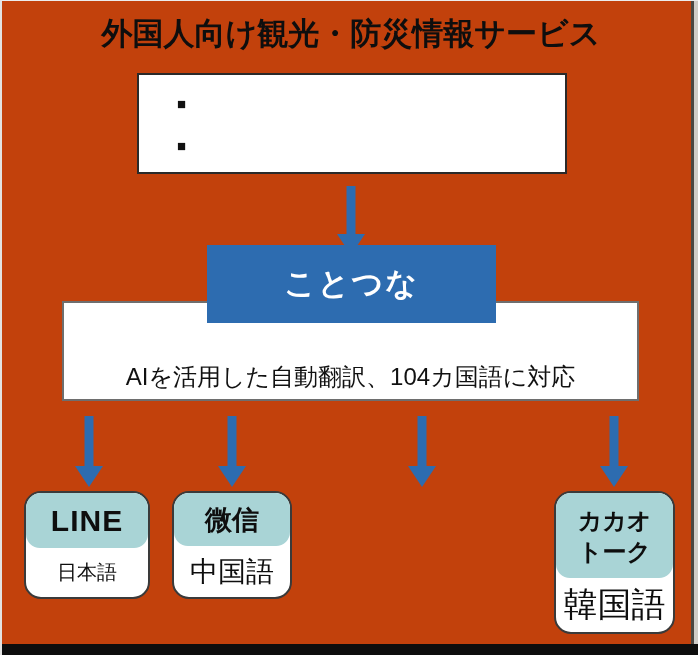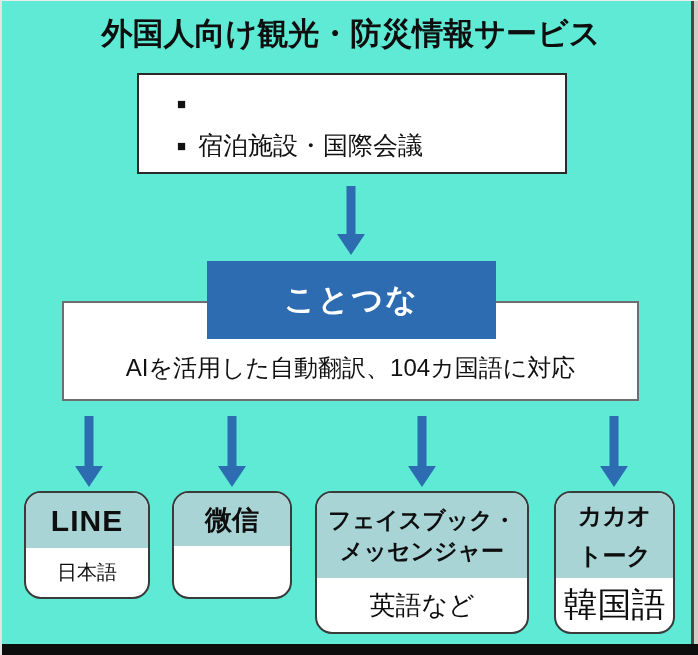--- a/index.html
+++ b/index.html
@@ -1,21 +1,21 @@
 <!DOCTYPE html>
 <html><head>
 <meta charset="utf-8">
 <style>
   * { margin:0; padding:0; box-sizing:border-box; }
   html,body { background:#ffffff; }
   body { font-family:"Liberation Sans","DejaVu Sans",sans-serif; color:#111; }
 
   #canvas {
     position:relative; width:698px; height:655px;
-    background:#5eead4; overflow:hidden;
+    background:#c2410c; overflow:hidden;
     border-top:1px solid #ececec; border-left:2px solid #e3e3e3;
   }
 
   .title {
     position:absolute; top:12px; left:0; width:698px;
     text-align:center; font-size:31px; font-weight:bold;
     letter-spacing:0px; color:#0e0e0e; line-height:42px;
   }
 
   
@@ -43,82 +43,81 @@
   .arrow-top .shaft { height:49px; }
   .arrow-b { top:415px; height:71px; }
   .arrow-b .shaft { height:51px; }
   .arrow-b1 { left:73px; }
   .arrow-b2 { left:216px; }
   .arrow-b3 { left:406px; }
   .arrow-b4 { left:598px; }
 
   
   .service-box {
-    position:absolute; left:205px; top:260px; width:289px; height:78px;
+    position:absolute; left:205px; top:244px; width:289px; height:78px;
     background:#2d6cb0; z-index:2;
     display:flex; align-items:center; justify-content:center;
     color:#ffffff; font-size:31px; font-weight:bold; letter-spacing:2px;
   }
 
   
   .desc-box {
     position:absolute; left:60px; top:300px; width:577px; height:100px;
     border:2px solid #6e6e6e; background:#fff; z-index:1;
   }
   .desc-text {
-    position:absolute; left:0; top:35px; width:100%; height:60px;
+    position:absolute; left:0; top:44px; width:100%; height:60px;
     display:flex; align-items:center; justify-content:center;
     font-size:24px; color:#111;
   }
 
   
   .card {
     position:absolute; top:490px; background:#ffffff;
     border:2px solid #3a3a3a; border-radius:17px; overflow:hidden;
     display:flex; flex-direction:column;
   }
   .card-header {
     background:#a9d4d6; display:flex; align-items:center; justify-content:center;
-    font-weight:bold; text-align:center; white-space:pre-line; color:#0e0e0e;
+    font-weight:bold; text-align:center; white-space:pre-line; color:#0e0e0e;border-radius:14px;
   }
   .card-body {
     flex:1; display:flex; align-items:center; justify-content:center; color:#0e0e0e;
   }
   .card1 { left:22px;  width:126px; height:108px; }
   .card1 .card-header { height:55px; font-size:30px; letter-spacing:1px; }
   .card1 .card-body { font-size:20px; }
   .card2 { left:170px; width:120px; height:108px; }
   .card2 .card-header { height:53px; font-size:27px; }
   .card2 .card-body { font-size:28px; }
   .card3 { left:313px; width:214px; height:143px; }
   .card3 .card-header { height:85px; font-size:23px; line-height:31px; }
   .card3 .card-body { font-size:26px; }
   .card4 { left:552px; width:121px; height:143px; }
-  .card4 .card-header { height:85px; font-size:24px; line-height:40px; }
+  .card4 .card-header { height:85px; font-size:24px; line-height:31px; }
   .card4 .card-body { font-size:34px; }
 
   
   .right-edge { position:absolute; top:0; left:689px; width:3px; height:643px; background:#4c4741; }
   .right-edge-light { position:absolute; top:0; left:692px; width:6px; height:643px; background:#cfccc7; }
   .bottom-bar { position:absolute; left:0; top:643px; width:698px; height:12px; background:#0d0d0d; }
 </style>
 </head>
 <body>
 
 <div id="canvas">
 
   <div class="title">外国人向け観光・防災情報サービス</div>
 
   <div class="source-box">
     <div class="source-row">
       <span class="bullet">■</span>
     </div>
     <div class="source-row">
       <span class="bullet">■</span>
-      <span>宿泊施設・国際会議</span>
     </div>
   </div>
 
   <div class="arrow arrow-top">
     <div class="shaft"></div>
     <div class="head"></div>
   </div>
 
   <div class="service-box">ことつな</div>
 
@@ -143,27 +142,23 @@
     <div class="head"></div>
   </div>
 
   <div class="card card1">
     <div class="card-header">LINE</div>
     <div class="card-body">日本語</div>
   </div>
 
   <div class="card card2">
     <div class="card-header">微信</div>
+    <div class="card-body">中国語</div>
   </div>
 
-  <div class="card card3">
-    <div class="card-header">フェイスブック・
-メッセンジャー</div>
-    <div class="card-body">英語など</div>
-  </div>
 
   <div class="card card4">
     <div class="card-header">カカオ
 トーク</div>
     <div class="card-body">韓国語</div>
   </div>
 
   <div class="right-edge-light"></div>
   <div class="right-edge"></div>
   <div class="bottom-bar"></div>

